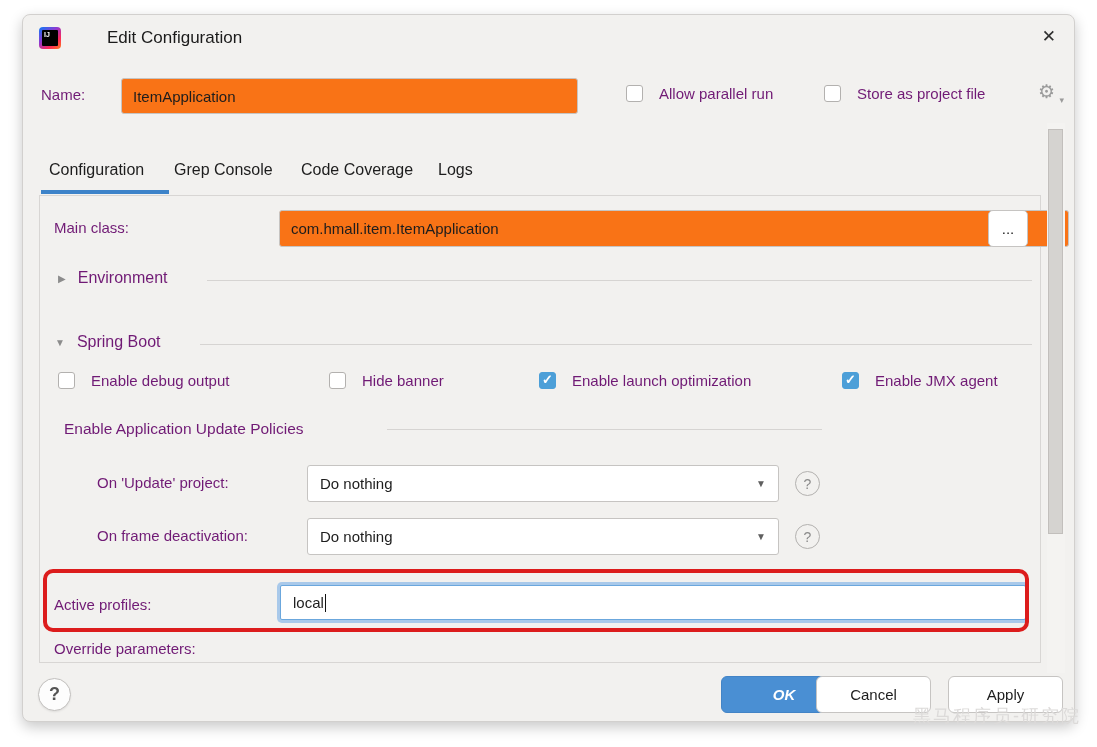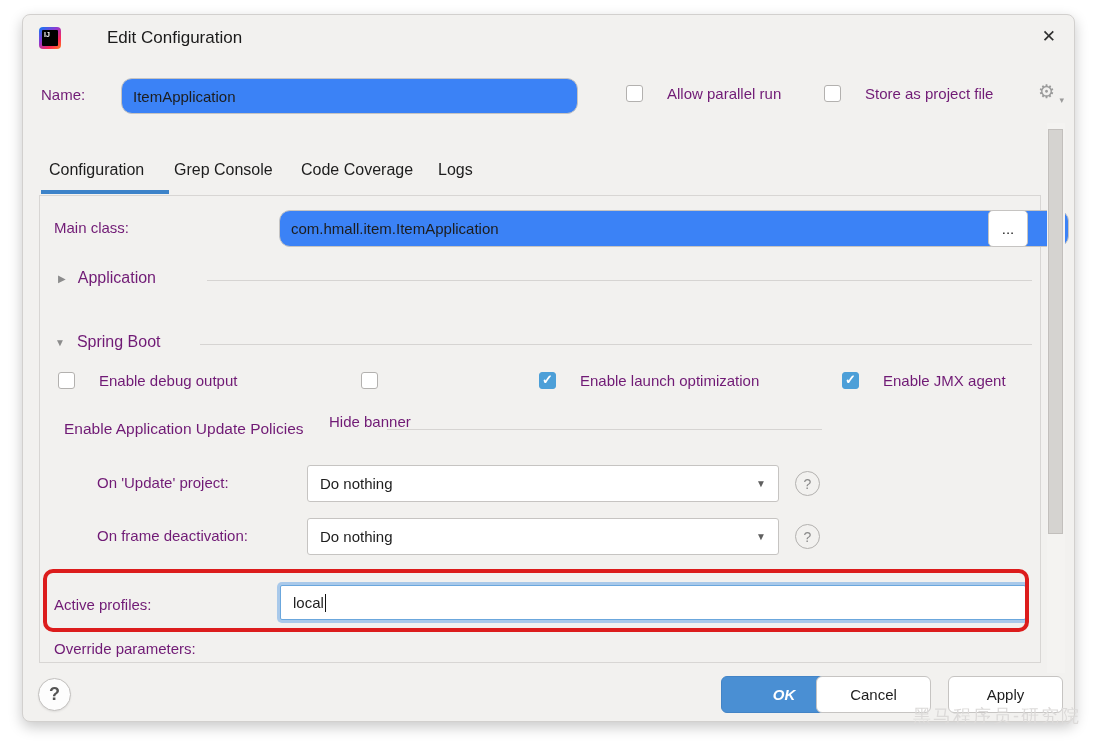--- a/index.html
+++ b/index.html
@@ -15,27 +15,27 @@
   
   .app-icon { left:16px; top:12px; width:22px; height:22px; border-radius:4px;
     background:linear-gradient(140deg,#087cfa 0%,#9039d0 40%,#fe2857 72%,#fc801d 100%); }
   .app-icon .inner { position:absolute; left:3px; top:3px; width:16px; height:16px; background:#000; border-radius:1px; }
   .app-icon .inner span { position:absolute; left:2px; top:1px; color:#fff; font-size:7px; font-weight:bold; }
   .win-title { left:40px; top:13px; font-size:17px; color:#1b1b1b;margin-left:44px; }
   .close-btn { right:18px; top:11px; font-size:17px; color:#2f2f2f; cursor:default; line-height:22px; }
 
   
   .lbl { font-size:15px; color:#701a75; }
-  .txt-input { background:#3b82f6; border:1px solid #c6c4c2; border-radius:11px; font-size:15px; color:#1d1d1d;
+  .txt-input { background:#f97316; border:1px solid #c6c4c2; border-radius:3px; font-size:15px; color:#1d1d1d;
     padding:0 11px; font-family:"Liberation Sans", sans-serif; outline:none; }
   .cb-box { width:17px; height:17px; background:#fff; border:1.5px solid #b3b1af; border-radius:3px; position:relative; flex:0 0 auto; }
   .cb-box .tick { display:none; color:#fff; font-size:13px; font-weight:bold; position:absolute; left:2px; top:-1px; }
   .cb-box.checked { background:#4c9fd8; border-color:#4c9fd8; }
   .cb-box.checked .tick { display:block; }
-  .cb-item { display:flex; align-items:center; gap:24px; }
+  .cb-item { display:flex; align-items:center; gap:16px; }
   .gear { font-size:19px; color:#9b9b9b; line-height:20px; }
   .gear-caret { position:absolute; right:-6px; bottom:-3px; font-size:9px; color:#9b9b9b; }
 
   
   .tab { font-size:16px; color:#1d1d1d; }
   .tab-underline { height:4px; background:#3d83c9; }
 
   
   .panel { left:16px; top:180px; width:1002px; height:468px; border:1px solid #d8d6d4; position:absolute; }
   .rule { height:1px; background:#d6d4d2; position:absolute; }
@@ -105,35 +105,35 @@
   <div class="abs tab-underline" style="left:18px; top:175px; width:128px;"></div>
 
   <div class="panel">
 
     <div class="abs lbl" style="left:14px; top:23px;">Main class:</div>
     <input class="abs txt-input" style="left: 239px; top: 14px; width: 790px; height: 37px;" value="com.hmall.item.ItemApplication">
     <div class="browse-btn" style="left:948px; top:14px; width:40px; height:37px;">...</div>
 
     <div class="abs" style="left:18px; top:73px; display:flex; align-items:center; gap:12px;">
       <span class="sec-arrow">▶</span>
-      <span class="lbl" style="font-size:16px;">Application</span>
+      <span class="lbl" style="font-size:16px;">Environment</span>
     </div>
     <div class="rule" style="left:167px; top:84px; width:825px;"></div>
 
     <div class="abs" style="left:15px; top:137px; display:flex; align-items:center; gap:12px;">
       <span class="sec-arrow">▼</span>
       <span class="lbl" style="font-size:16px;">Spring Boot</span>
     </div>
     <div class="rule" style="left:160px; top:148px; width:832px;"></div>
 
     <div class="abs cb-item" style="left:18px; top:176px;">
       <span class="cb-box"></span>
       <span class="lbl">Enable debug output</span>
     </div>
-    <div class="abs cb-item" style="left:289px; top:176px;flex-direction:column;">
+    <div class="abs cb-item" style="left:289px; top:176px;">
       <span class="cb-box"></span>
       <span class="lbl">Hide banner</span>
     </div>
     <div class="abs cb-item" style="left:499px; top:176px;">
       <span class="cb-box checked">
           <span class="tick">✓</span>
         </span>
       <span class="lbl">Enable launch optimization</span>
     </div>
     <div class="abs cb-item" style="left:802px; top:176px;">

